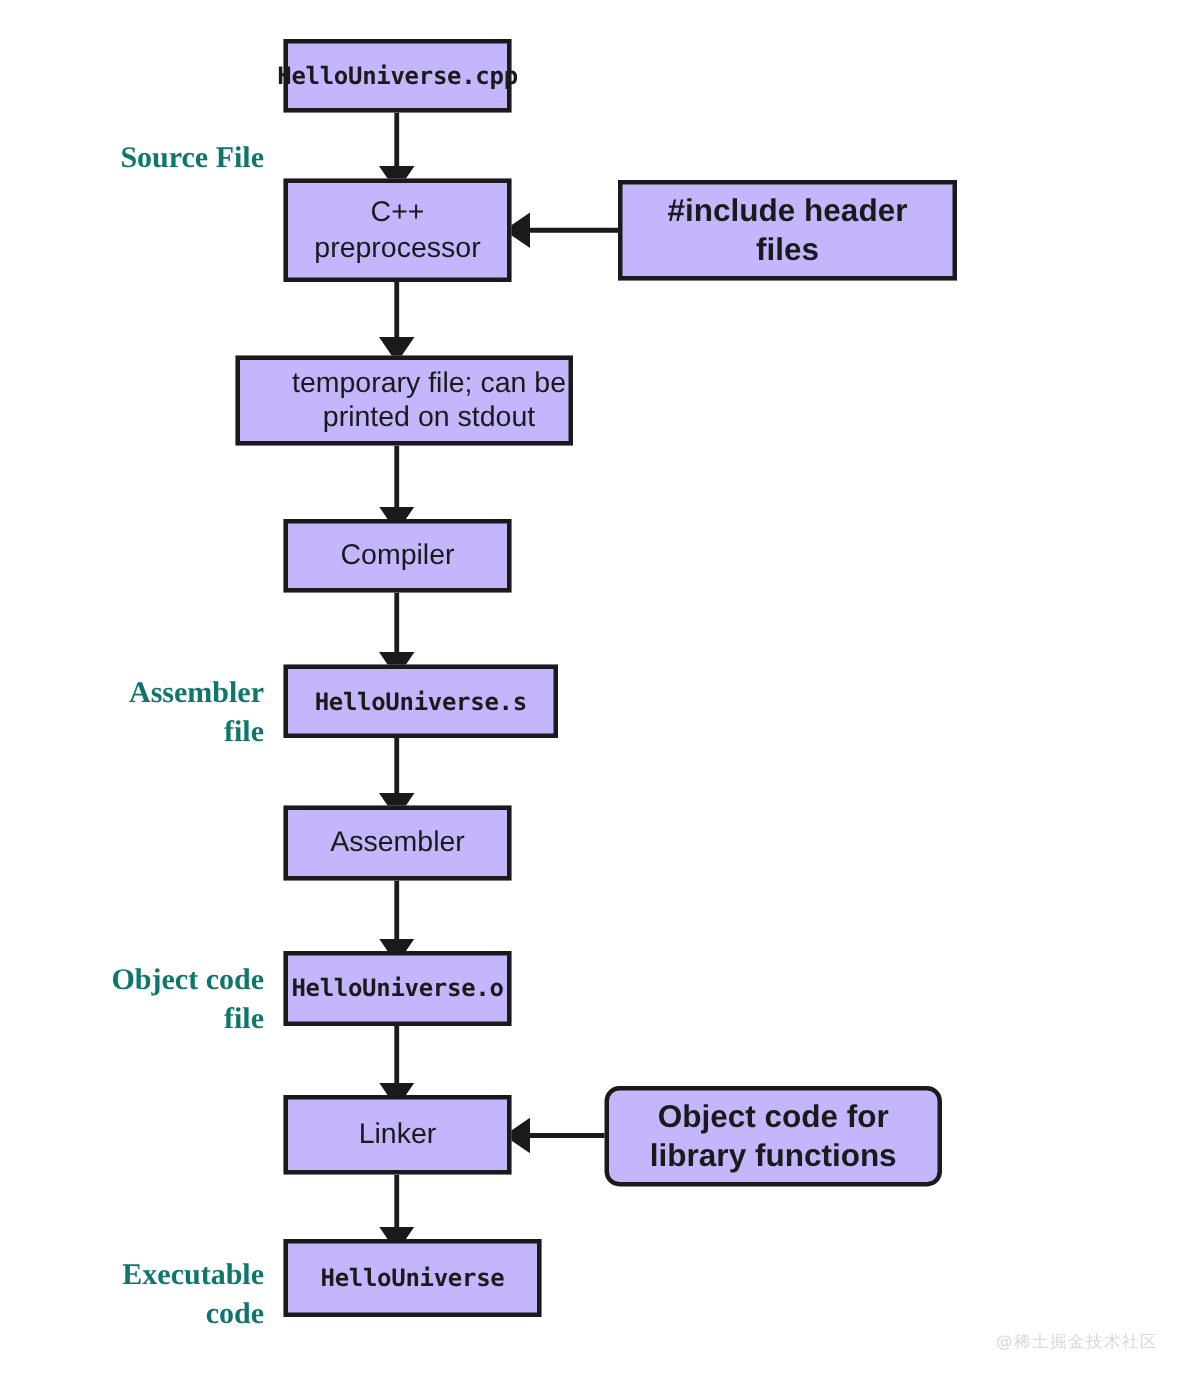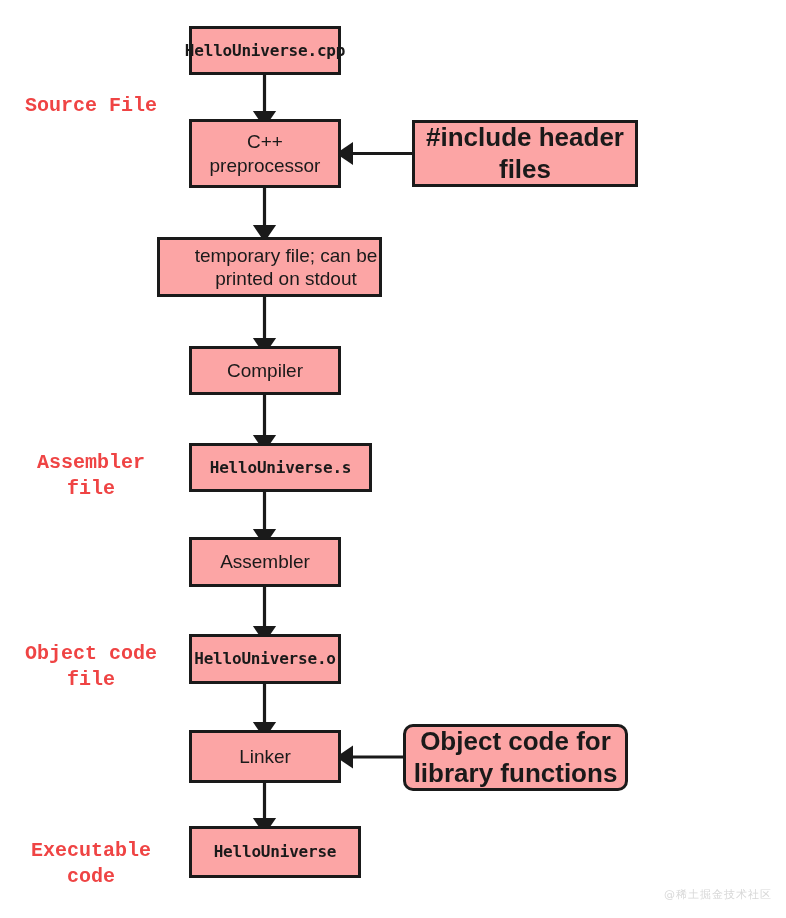--- a/index.html
+++ b/index.html
@@ -17,21 +17,21 @@
     height: 918px;
     background: #ffffff;
     overflow: hidden;
   }
 
   
   .node {
     position: absolute;
     box-sizing: border-box;
     border: 3px solid #1a1a1a;
-    background: #fca5a5;
+    background: #c4b5fd;
     display: flex;
     align-items: center;
     justify-content: center;
     text-align: center;
     line-height: 1.22;
   }
   .node .lbl { display: block; }
 
   .node.mono .lbl {
     font-family: "DejaVu Sans Mono", "Liberation Mono", monospace;
@@ -40,31 +40,31 @@
     letter-spacing: -0.2px;
   }
   .node.plain .lbl {
     font-family: "Liberation Sans", sans-serif;
     font-weight: normal;
     font-size: 19px;
   }
   .node.strong .lbl {
     font-family: "Liberation Sans", sans-serif;
     font-weight: bold;
-    font-size: 26px;
+    font-size: 21px;
   }
 
   
   .side-label {
     position: absolute;
-    font-family: Liberation Mono, monospace;
+    font-family: Liberation Serif, serif;
     font-weight: bold;
     font-size: 20px;
-    color: #ef4444;
-    text-align: center;
+    color: #0f766e;
+    text-align: right;
     line-height: 1.28;
     white-space: pre-line;
     width: 170px;
     left: 6px;
   }
 
   
   .conn {
     position: absolute;
     left: 0;

